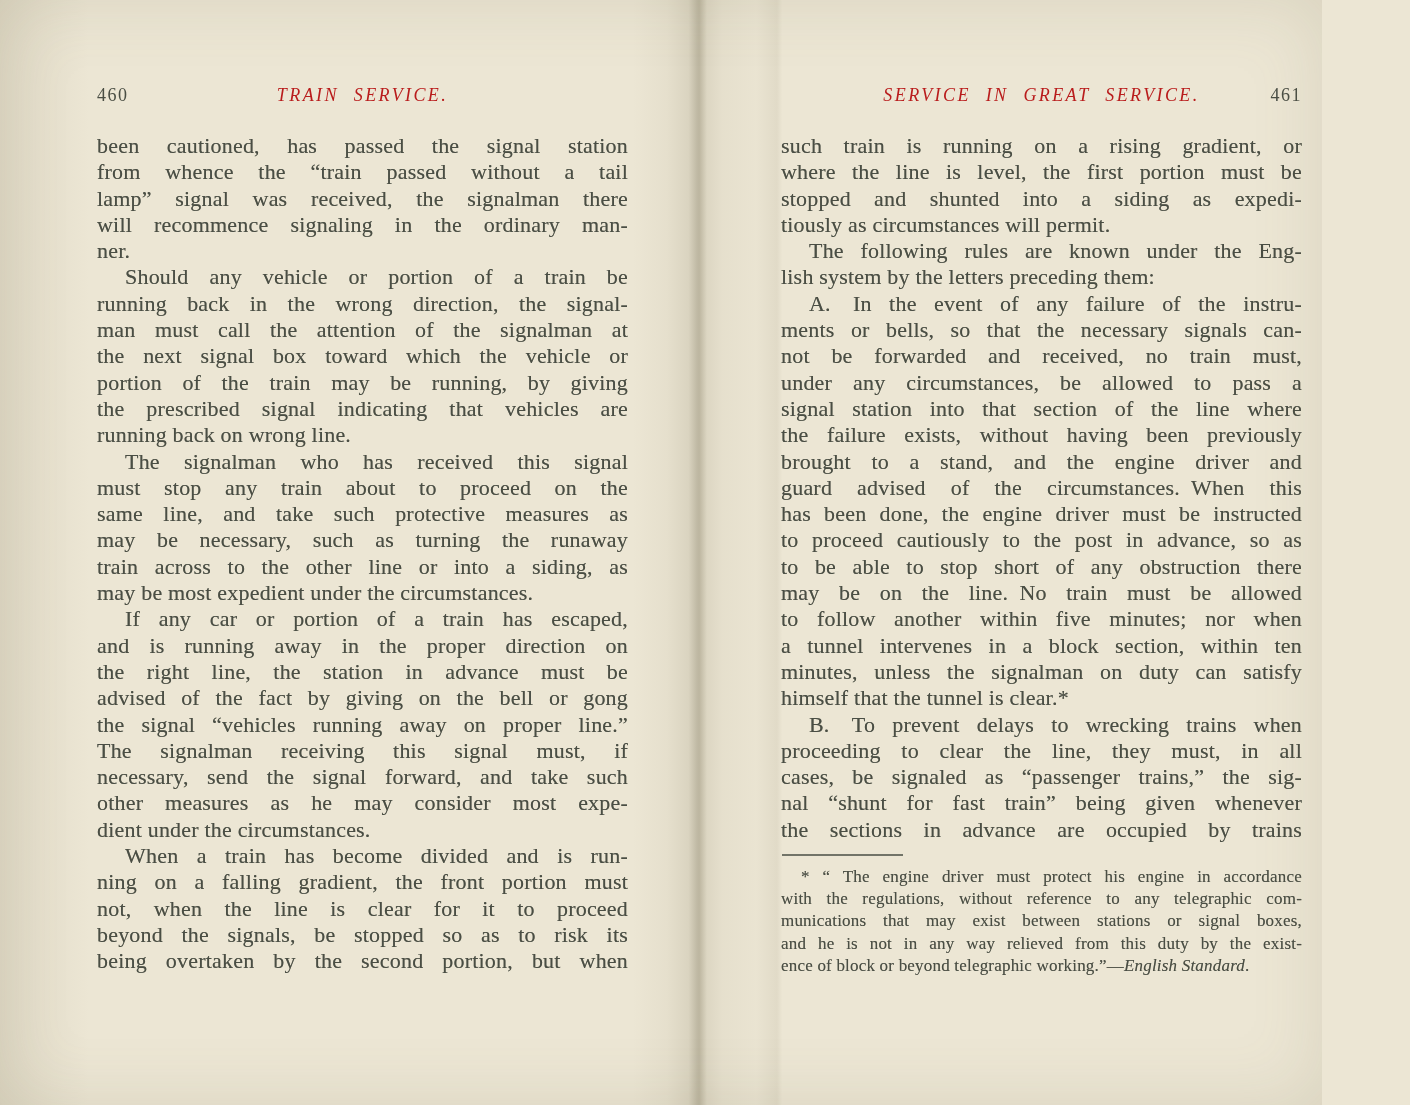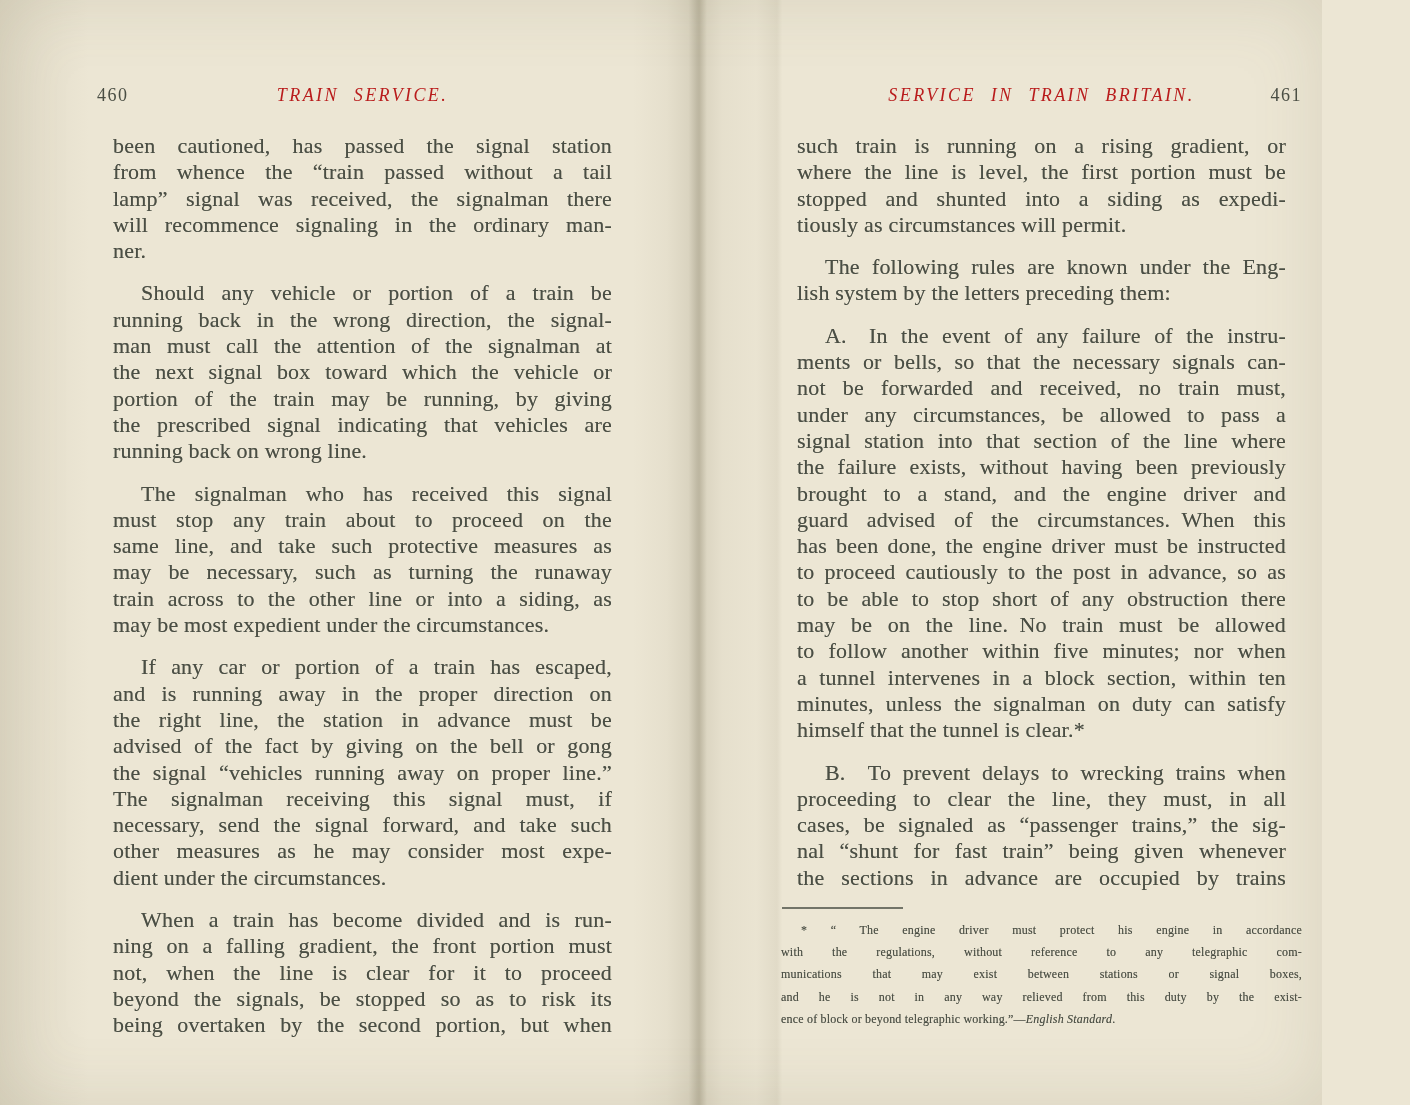--- a/index.html
+++ b/index.html
@@ -57,41 +57,41 @@
   }
   .pagenum {
     position: absolute; top: 0;
     font-size: 18px; line-height: 23px; letter-spacing: 1.5px;
     font-style: normal;
   }
   .pagenum.num-left  { left: 0; }
   .pagenum.num-right { right: 0; }
 
   .body-text { margin-top: 26px; }
-  .para { margin: 16px; }
+  .para { margin: 0; }
   .line {
     font-size: 22px;
     line-height: 26.3px;
     letter-spacing: 0.2px;
     text-align: justify;
     text-align-last: justify;
     white-space: normal;
     text-shadow: 0 0 0.5px rgba(74,78,68,0.55);
   }
   .line.indent { padding-left: 28px; }
   .line.short { text-align-last: left; }
 
   .footnote { margin-top: 11px; }
   .footnote-rule {
     width: 121px; height: 0;
     border-top: 2px solid rgba(74,78,68,0.75);
     margin: 0 0 10px 1px;
   }
   .fn-line {
-    font-size: 12px;
+    font-size: 17px;
     line-height: 22.2px;
     letter-spacing: 0.2px;
     text-align: justify;
     text-align-last: justify;
     text-shadow: 0 0 0.4px rgba(74,78,68,0.5);
   }
   .fn-line.indent-sm { padding-left: 20px; }
   .fn-line.fn-last { text-align-last: left; }
   .fn-line i { font-style: italic; }
 </style>
@@ -148,21 +148,21 @@
           <div class="line">ning on a falling gradient, the front portion must</div>
           <div class="line">not, when the line is clear for it to proceed</div>
           <div class="line">beyond the signals, be stopped so as to risk its</div>
           <div class="line">being overtaken by the second portion, but when</div>
         </div>
       </div>
   </section>
 
   <section class="page right">
     <header class="running-head">
-      <span class="head-title">SERVICE IN TRAIN BRITAIN.</span>
+      <span class="head-title">SERVICE IN GREAT SERVICE.</span>
       <span class="pagenum num-right">461</span>
     </header>
     <div class="body-text">
         <div class="para">
           <div class="line">such train is running on a rising gradient, or</div>
           <div class="line">where the line is level, the first portion must be</div>
           <div class="line">stopped and shunted into a siding as expedi-</div>
           <div class="line short">tiously as circumstances will permit.</div>
         </div>
         <div class="para">

